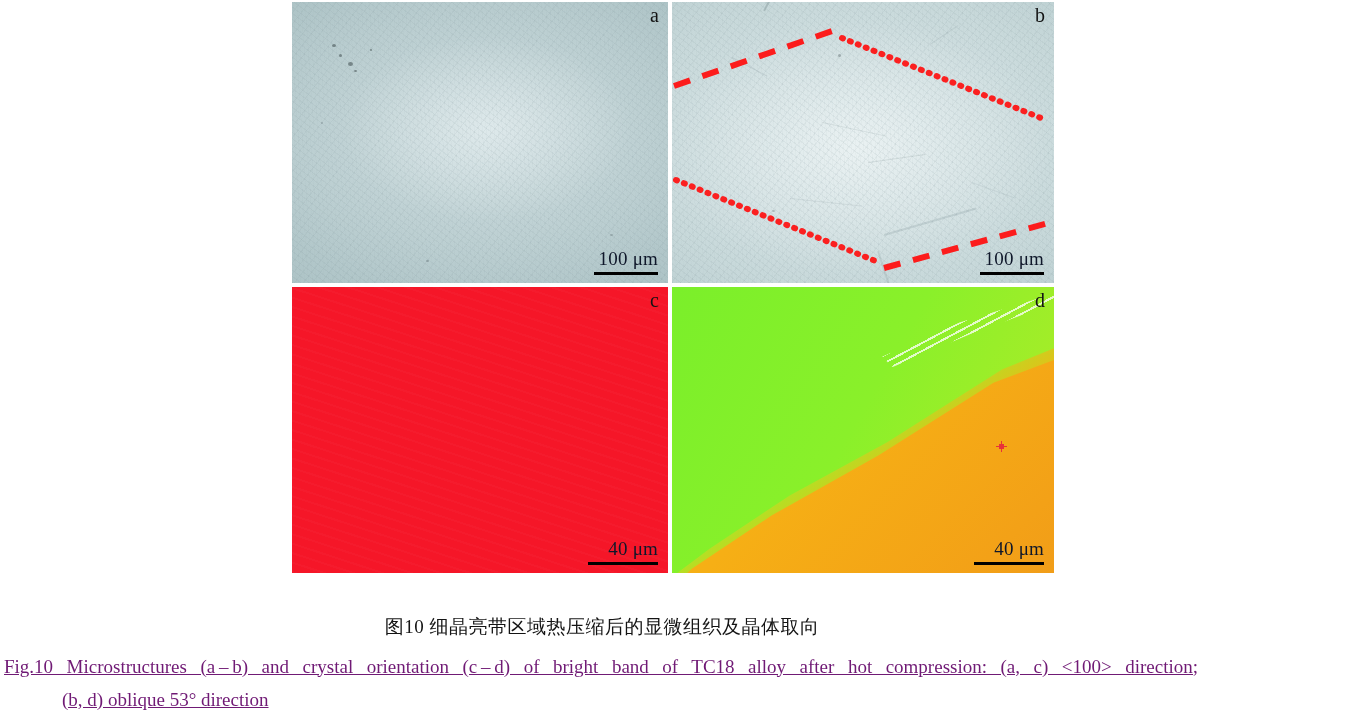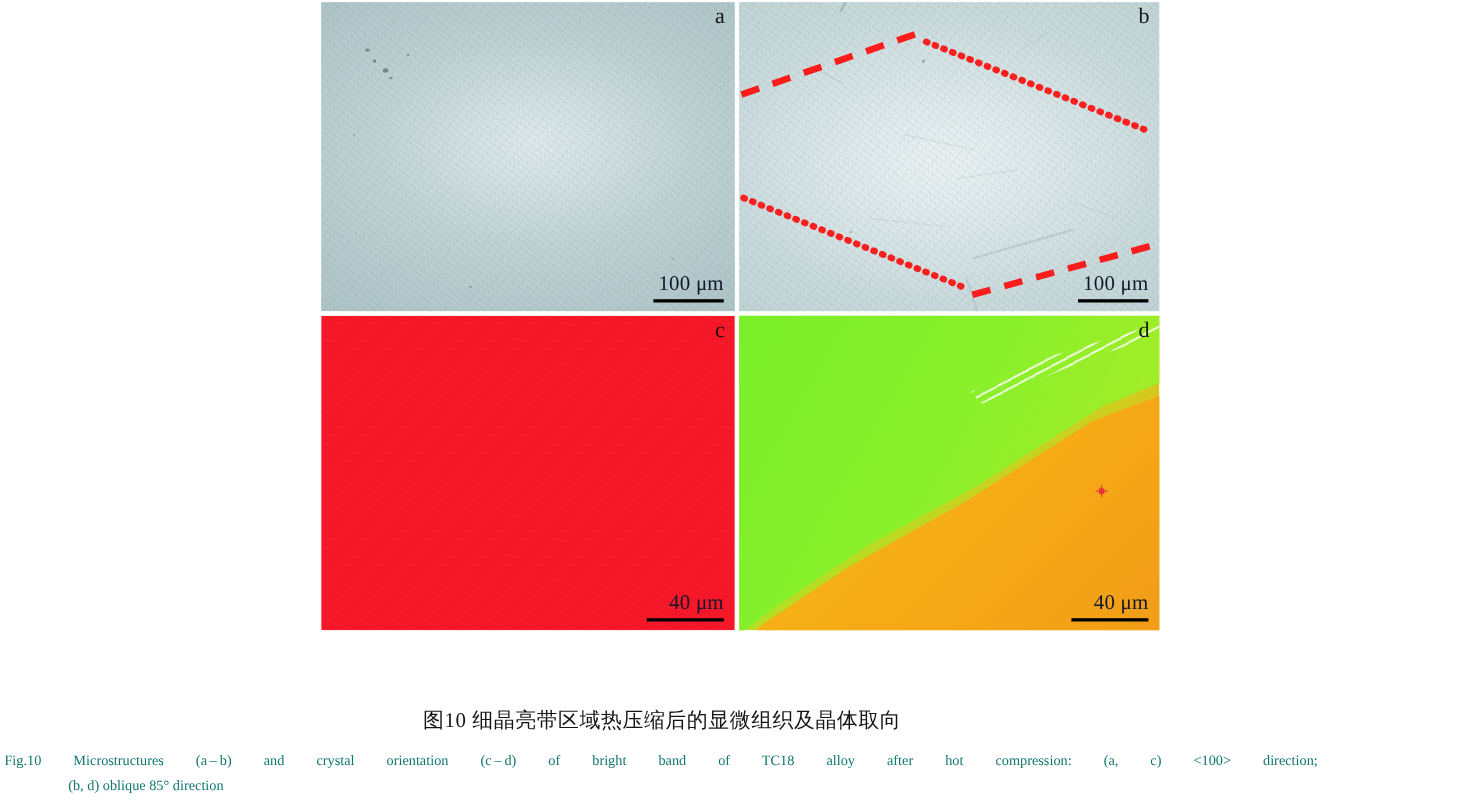--- a/index.html
+++ b/index.html
@@ -197,37 +197,37 @@
     stroke-dasharray: 1 7.5;
     fill: none;
   }
 
   
   #caption-block {
     position: absolute;
     left: 0;
     top: 613px;
     width: 1204px;
-    margin-top: 29px;
   }
   .caption-cn {
     text-align: center;
     font-family: "Liberation Serif", "DejaVu Serif", serif;
     font-size: 19px;
     line-height: 1.5;
     color: #141414;
     letter-spacing: 0.5px;
   }
   .caption-en {
     margin-top: 9px;
     padding: 0 6px 0 4px;
     font-family: "Liberation Serif", "DejaVu Serif", serif;
-    font-size: 13px;
+    font-size: 19px;
     line-height: 1.65;
-    color: #0f766e;
+    color: #701a75;
+    text-decoration: underline;
   }
   .caption-en .en-line1 {
     display: block;
     text-align: justify;
     text-align-last: justify;
     white-space: normal;
   }
   .caption-en .en-line2 {
     display: block;
     margin-top: 2px;
@@ -308,15 +308,15 @@
       <span class="scale-rule"></span>
     </div>
   </div>
 
 </div>
 
 <div id="caption-block">
   <div class="caption-cn">图10  细晶亮带区域热压缩后的显微组织及晶体取向</div>
   <div class="caption-en">
     <span class="en-line1">Fig.10  Microstructures  (a – b)  and  crystal  orientation  (c – d)  of  bright  band  of  TC18  alloy  after  hot  compression:  (a,  c)  &lt;100&gt;  direction;</span>
-    <span class="en-line2">(b, d) oblique 85° direction</span>
+    <span class="en-line2">(b, d) oblique 53° direction</span>
   </div>
 </div>
 
 </body></html>

